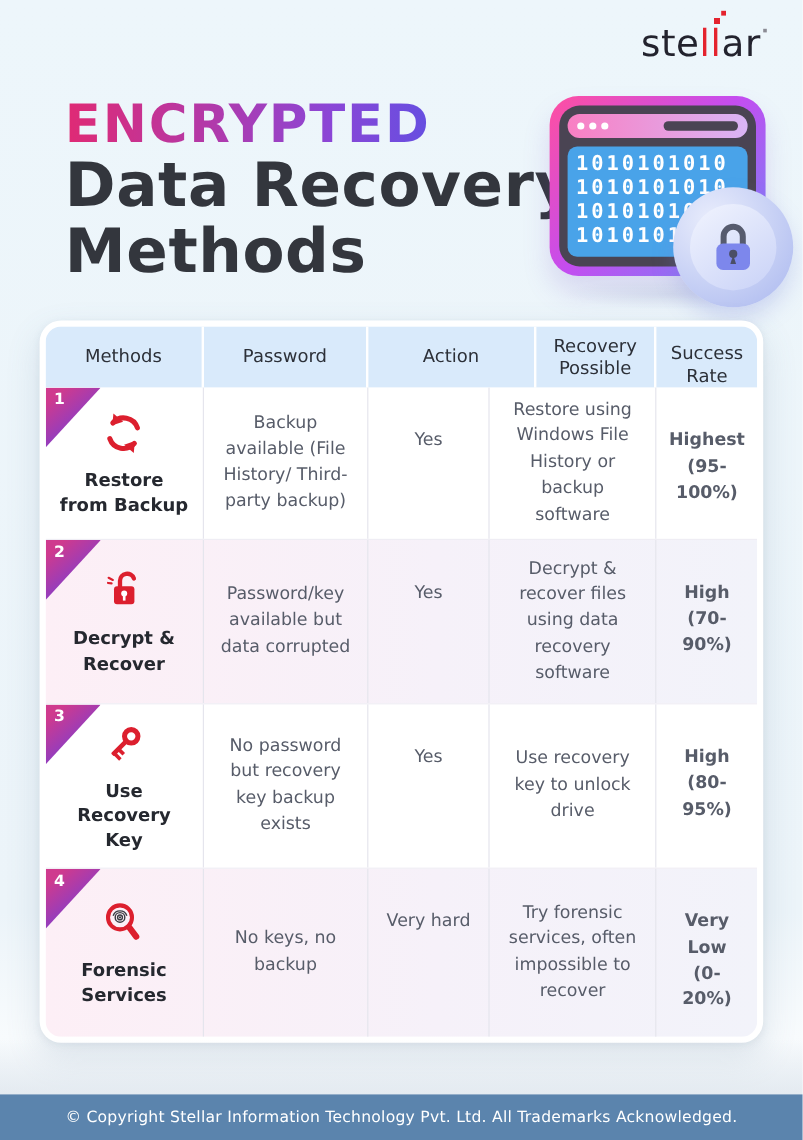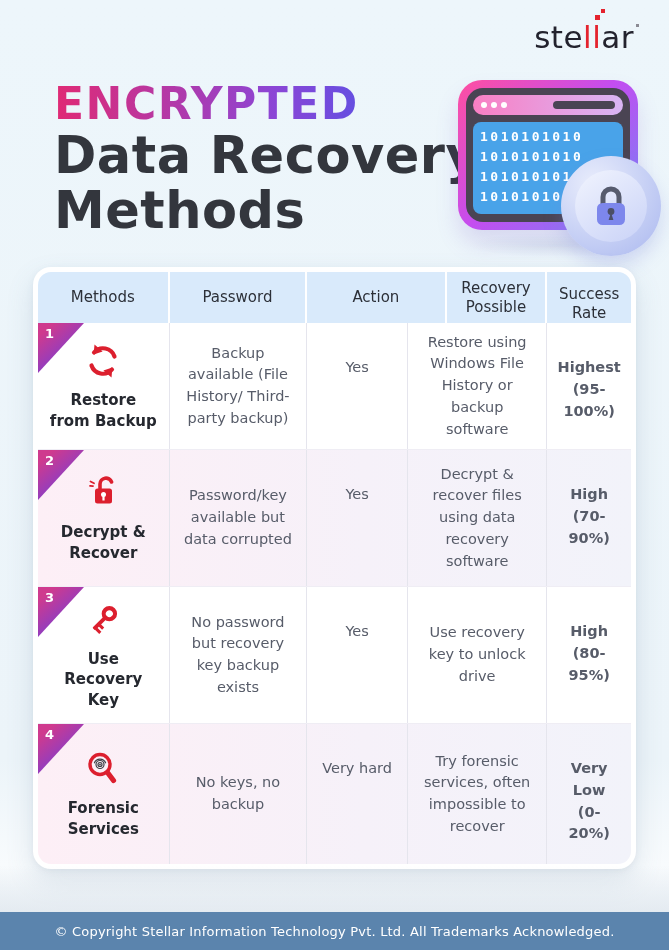--- a/index.html
+++ b/index.html
@@ -27,21 +27,21 @@
            background:linear-gradient(135deg,#ff4fa0 0%,#c44df0 48%,#6f86f7 100%);
            box-shadow:0 14px 22px rgba(120,90,200,.18);padding:8px;box-sizing:border-box;}
   .b-frame{width:100%;height:100%;background:#4a4453;border-radius:17px;padding:7px;box-sizing:border-box;}
   .b-bar{height:20px;border-radius:10px;background:linear-gradient(90deg,#f97fc3,#d9b5f5);
          display:flex;align-items:center;padding:0 8px;gap:4px;}
   .b-dot{width:6px;height:6px;border-radius:50%;background:#ffffff;}
   .b-slot{margin-left:auto;width:62px;height:8px;border-radius:4px;background:#4a4453;}
   .b-screen{margin-top:7px;height:92px;border-radius:8px;background:#49a3e9;overflow:hidden;
             padding:5px 0 0 7px;box-sizing:border-box;}
   .b-line{font-family:"DejaVu Sans Mono","Liberation Mono",monospace;font-weight:700;color:#ffffff;
-          font-size:13px;letter-spacing:2.5px;line-height:20px;white-space:nowrap;}
+          font-size:17px;letter-spacing:2.5px;line-height:20px;white-space:nowrap;}
   .lockbadge{position:absolute;right:2px;bottom:-6px;width:100px;height:100px;border-radius:50%;
              background:radial-gradient(circle at 32% 28%,#e9edfc 0%,#c3cdf4 60%,#aab7ef 100%);
              display:flex;align-items:center;justify-content:center;
              box-shadow:0 10px 18px rgba(120,130,220,.25);}
   .lockinner{width:72px;height:72px;border-radius:50%;background:linear-gradient(145deg,#f1f4fe,#c9d2f7);
              display:flex;align-items:center;justify-content:center;}
   .reflect{position:absolute;left:10px;top:152px;width:180px;height:26px;border-radius:50%;
            background:radial-gradient(ellipse at center,rgba(150,170,200,.22),rgba(150,170,200,0) 70%);}
 
   

